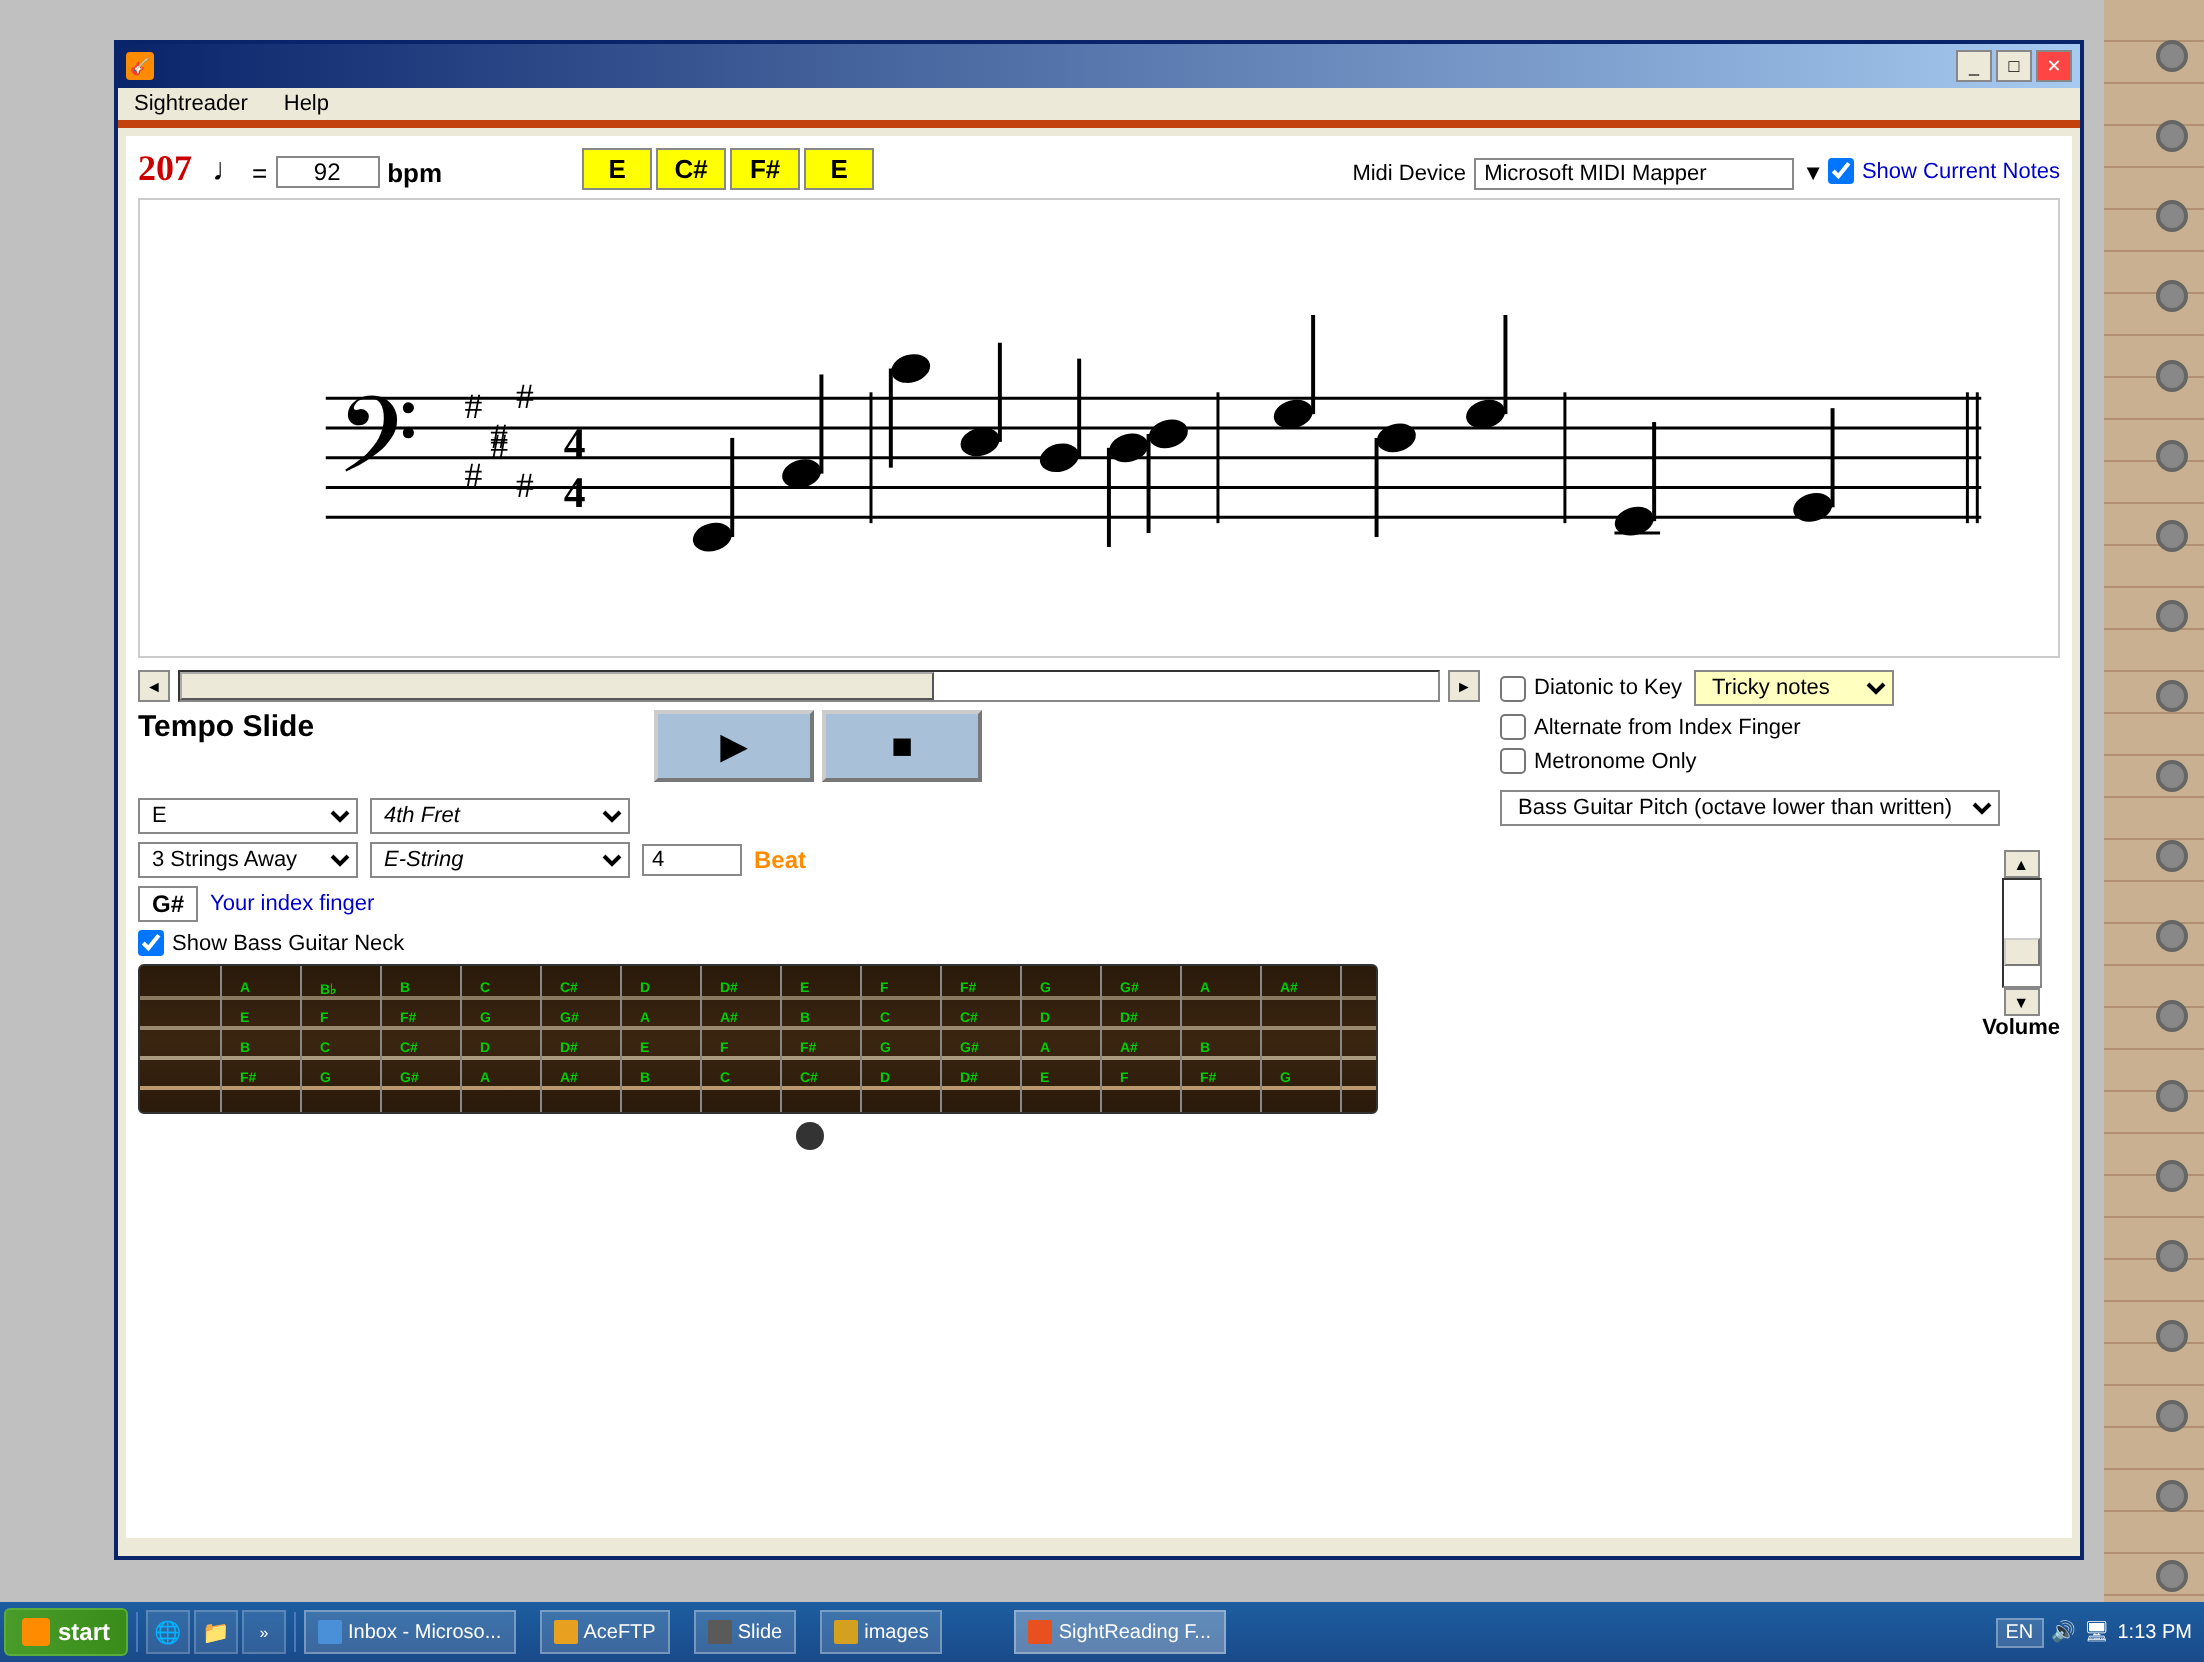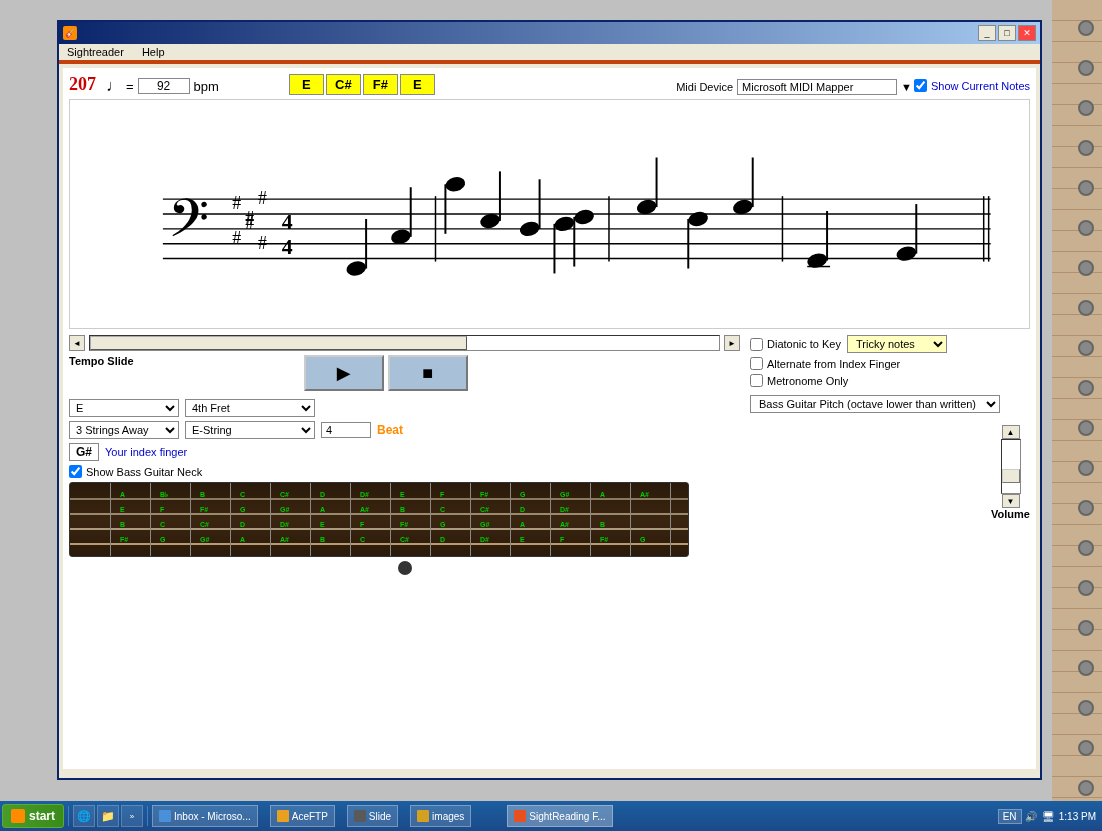--- a/index.html
+++ b/index.html
@@ -21,45 +21,45 @@
 
     
     .main-content { background: white; margin: 4px; padding: 6px; height: calc(100% - 55px); position: relative; overflow: hidden; }
 
     
     .top-area { display: flex; align-items: flex-end; gap: 10px; margin-bottom: 4px; }
     .measure-num { color: #cc0000; font-size: 18px; font-weight: bold; font-family: serif; }
     .tempo-area { display: flex; align-items: center; gap: 4px; font-size: 13px; }
     .note-icon { font-size: 16px; }
     .bpm-input { width: 52px; border: 1px solid #888; font-size: 12px; text-align: center; }
-    .bpm-label { font-size: 13px; font-weight: normal; }
+    .bpm-label { font-size: 13px; font-weight: bold; }
     .note-display { display: flex; gap: 2px; margin-left: 60px; }
     .note-box { background: #ffff00; border: 1px solid #888; padding: 2px 8px; font-size: 13px; font-weight: bold; min-width: 35px; text-align: center; }
     .midi-area { margin-left: auto; display: flex; align-items: flex-start; gap: 2px; }
     .midi-device { display: flex; align-items: center; gap: 4px; }
     .midi-input { background: white; border: 1px solid #888; font-size: 11px; padding: 1px 4px; width: 160px; }
     .show-notes { display: flex; align-items: center; gap: 4px; color: #0000cc; font-size: 11px; }
 
     
     .staff-area { background: white; border: 1px solid #ccc; height: 230px; position: relative; overflow: hidden; margin-bottom: 6px; }
     .staff-svg { width: 100%; height: 100%; }
 
     
     .controls-area { display: flex; gap: 10px; align-items: flex-start; }
     .left-controls { flex: 1; }
     .scrollbar-row { display: flex; align-items: center; gap: 4px; margin-bottom: 4px; }
     .hscroll { flex: 1; height: 16px; background: #fff; border: 1px inset #888; }
     .scroll-btn { width: 16px; height: 16px; background: #ece9d8; border: 1px solid #888; font-size: 8px; display: flex; align-items: center; justify-content: center; cursor: pointer; }
-    .tempo-label { font-size: 11px; font-weight: bold; margin-bottom: 4px; }
+    .tempo-label { font-size: 15px; font-weight: bold; margin-bottom: 4px; }
     .transport-btns { display: flex; gap: 4px; margin-bottom: 8px; margin-left: 160px; }
     .transport-btn { background: #a8c0d8; border: 2px outset #ccc; width: 80px; height: 36px; display: flex; align-items: center; justify-content: center; font-size: 18px; cursor: pointer; }
     .dropdowns-row { display: flex; gap: 6px; align-items: center; margin-bottom: 4px; }
     .dropdown { background: white; border: 1px solid #888; font-size: 11px; padding: 1px 2px; cursor: pointer; }
     .dropdown-sm { width: 110px; }
-    .dropdown-md { width: 130px; }
+    .dropdown-md { width: 130px; font-style: italic; }
     .beat-input { width: 50px; border: 1px solid #888; font-size: 11px; padding: 1px 4px; }
     .beat-label { font-size: 12px; font-weight: bold; color: #ff8c00; }
     .finger-row { display: flex; align-items: center; gap: 6px; margin-top: 2px; }
     .finger-note { font-size: 12px; font-weight: bold; background: white; border: 1px solid #888; padding: 1px 6px; }
     .finger-label { font-size: 11px; color: #0000cc; }
 
     
     .right-controls { width: 280px; display: flex; flex-direction: column; gap: 4px; }
     .checkbox-row { display: flex; align-items: center; gap: 4px; font-size: 11px; }
     .tricky-row { display: flex; align-items: center; gap: 6px; }

